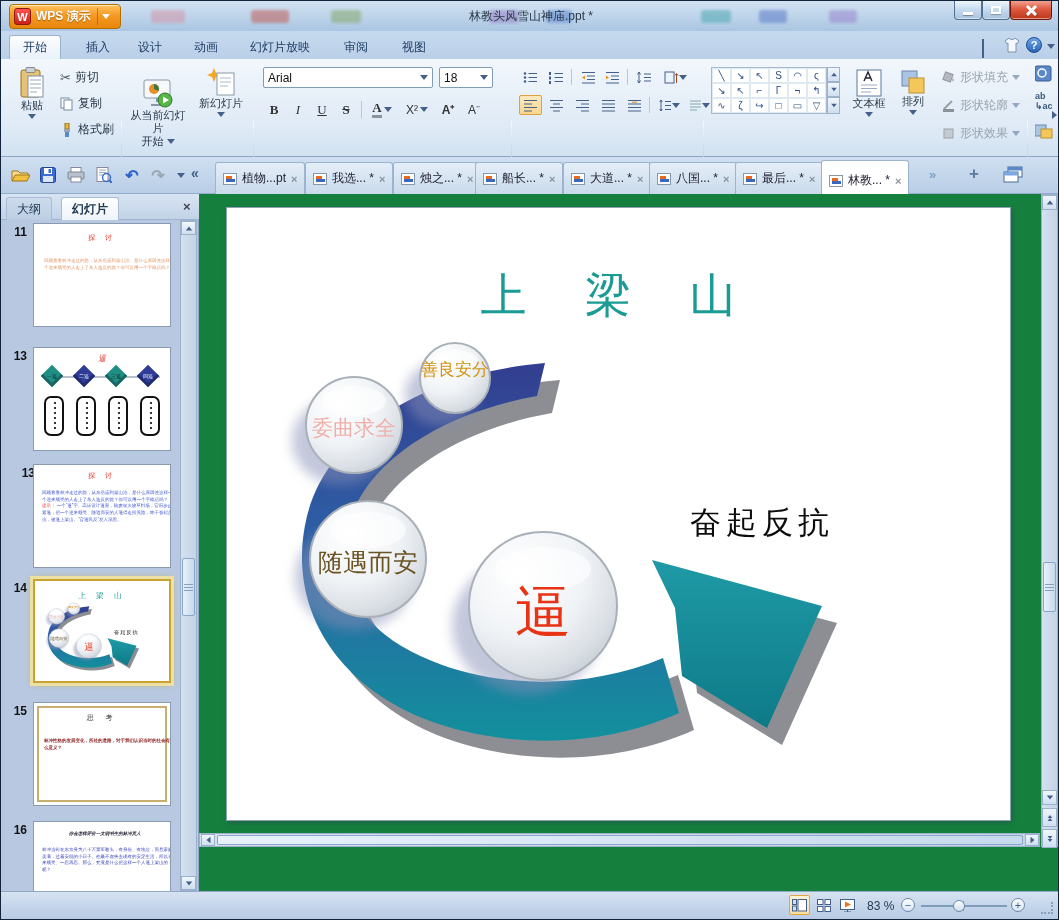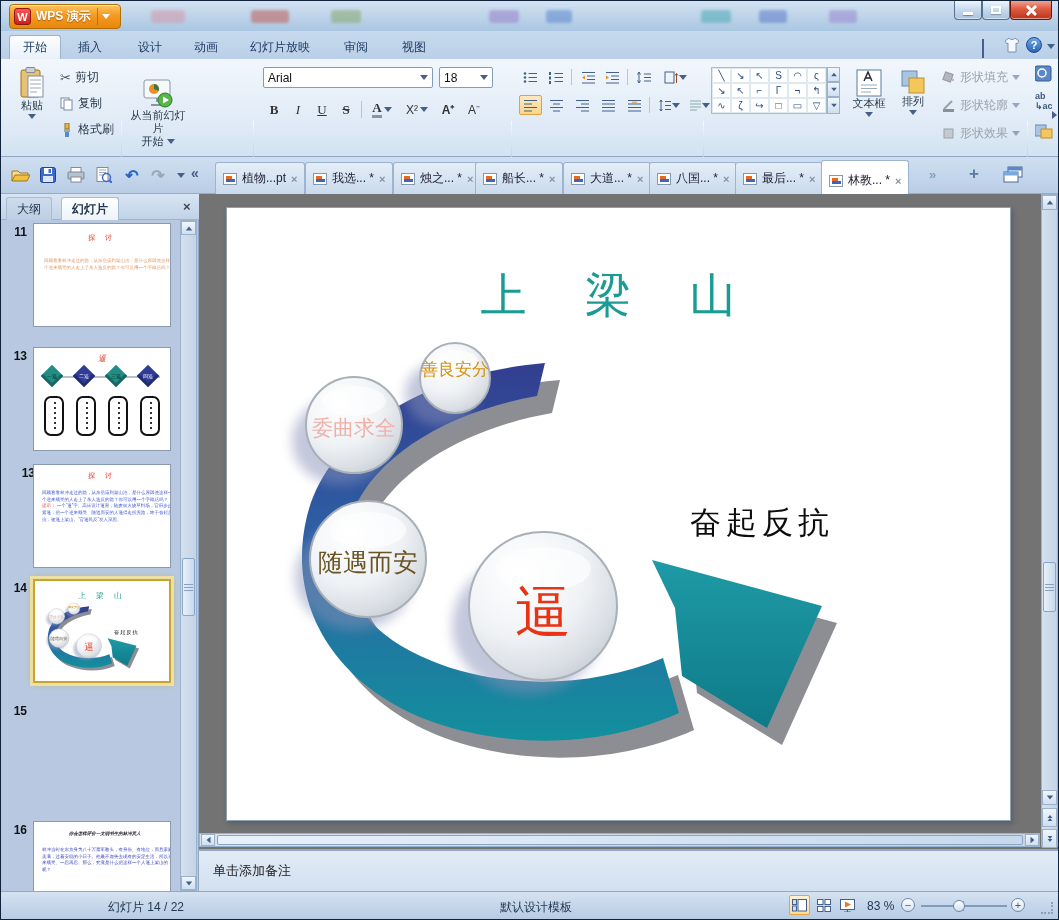--- a/index.html
+++ b/index.html
@@ -87,21 +87,21 @@
   .sthumb{background:linear-gradient(90deg,#e8f1fa,#c6d9ec);border:1px solid #8aa6c6;border-radius:2px;cursor:grab}
   .grip3{display:flex;flex-direction:column;gap:2px;align-items:center;justify-content:center;height:100%}
   .grip3 i{display:block;width:9px;height:1px;background:#8aa0bc}
   .diamond{width:16px;height:16px;transform:rotate(45deg);box-shadow:inset -3px -3px 0 rgba(0,0,20,.28);position:absolute}
   .dlabel{transform:rotate(-45deg);font-size:5px;color:#111;display:flex;align-items:center;justify-content:center;width:16px;height:16px}
   .obox{position:absolute;width:20px;height:40px;border:2px solid #111;border-radius:7px;background:#fff}
   .obox::before{content:"";position:absolute;left:8px;top:4px;bottom:4px;width:2px;
      background:repeating-linear-gradient(#333 0 2px,transparent 2px 5px)}
 
   
-  .main{left:198px;top:193px;width:861px;height:697px;background:#737373}
+  .main{left:198px;top:193px;width:861px;height:697px;background:#15803d}
   .canvas{left:27px;top:13px;width:785px;height:614px;background:#fff;border:1px solid #8fa0b4;box-shadow:2px 3px 5px rgba(40,60,90,.35)}
   .notes{left:0px;top:655px;width:861px;height:42px;background:linear-gradient(#e2ebf6,#d2e0f0);border-top:2px solid #8fa8c6;display:flex;align-items:center;padding-left:14px;font-size:13px;color:#222}
 
   
   .statusbar{left:0;top:890px;width:1059px;height:28px;background:linear-gradient(#d5e2f1,#b7cbe4);border-top:1px solid #8fa8c6;font-size:12px;color:#223a52}
   .vbtn{top:3px;width:21px;height:20px;display:flex;align-items:center;justify-content:center;border:1px solid transparent;border-radius:2px;cursor:pointer}
   .vbtn.sel{border-color:#e8a33d;background:linear-gradient(#fdf3da,#f8ddA0)}
   .zcirc{top:6px;width:14px;height:14px;border-radius:50%;border:1px solid #6b88a8;background:linear-gradient(#fdfeff,#d8e5f2);
      display:flex;align-items:center;justify-content:center;font-size:11px;color:#44608a;cursor:pointer;line-height:0}
   .bottomedge{left:0;top:918px;width:1059px;height:2px;background:#05070c}
@@ -119,34 +119,35 @@
     <div class="a ghost" style="left:545px;top:9px;width:26px;height:13px;background:#4878c8"></div>
     <div class="a ghost" style="left:700px;top:9px;width:30px;height:13px;background:#38a0a8"></div>
     <div class="a ghost" style="left:758px;top:9px;width:28px;height:13px;background:#4868c0"></div>
     <div class="a ghost" style="left:828px;top:9px;width:28px;height:13px;background:#9078c8"></div>
     <div class="a wps-btn">
       <span class="wps-logo">W</span>
       <span class="wps-btn-label">WPS 演示</span>
       <span class="wps-sep"></span>
       <span class="tri down"></span>
     </div>
+    <div class="a win-title">林教头风雪山神庙.ppt *</div>
     <div class="a wbtn" style="left:953px;width:28px">
         <span class="gl-min"></span>
       </div>
     <div class="a wbtn" style="left:981px;width:28px">
         <span class="gl-max"></span>
       </div>
     <div class="a wbtn close" style="left:1009px;width:42px">
         <span class="gl-x"></span>
       </div>
   </div>
 
   <div class="a tabrow">
     <div class="a rtab active" style="left:8px">开始</div>
-    <div class="a rtab" style="left:64px">插入</div>
+    <div class="a rtab" style="left:72px">插入</div>
     <div class="a rtab" style="left:124px">设计</div>
     <div class="a rtab" style="left:180px">动画</div>
     <div class="a rtab" style="left:236px">幻灯片放映</div>
     <div class="a rtab" style="left:330px">审阅</div>
     <div class="a rtab" style="left:388px">视图</div>
     <div class="a" style="left:981px;top:10px"><span class="chev-up"></span></div>
     <div class="a" style="left:1002px;top:6px">
       <svg width="18" height="16" viewBox="0 0 18 16">
           <path d="M6 1 L2 4 L4 7 L5 6 L5 15 L13 15 L13 6 L14 7 L16 4 L12 1 C11 3 7 3 6 1 Z" fill="#f4f8fc" stroke="#7a92ac"></path>
         </svg>
@@ -198,20 +199,29 @@
           <path d="M12 10 L12 5 A5 5 0 0 1 16.5 12 Z" fill="#3a7840"></path>
         <path d="M15 19 v4 M9 26 h12" stroke="#8898a8" stroke-width="2"></path>
         <circle cx="23" cy="21" r="7" fill="#58b548" stroke="#2e7a28"></circle>
           <path d="M21 17.5 L27 21 L21 24.5 Z" fill="#fff"></path>
       </svg>
       <span class="btxt">从当前幻灯片</span>
       <span class="btxt" style="display:flex;align-items:center;gap:3px">
         <span>开始</span>
           <span class="tri b-down"></span>
       </span>
+    </div>
+    <div class="a bigbtn" style="left:192px;top:4px;width:56px;height:86px">
+      <svg width="30" height="30" viewBox="0 0 30 30">
+        <polygon points="8,1 10,6 15,8 10,10 8,15 6,10 1,8 6,6" fill="#f5a623"></polygon>
+        <rect x="11" y="6" width="17" height="22" fill="#fff" stroke="#8898a8"></rect>
+        <path d="M14 11h11M14 15h11M14 19h8" stroke="#aab8c6"></path>
+      </svg>
+      <span class="btxt">新幻灯片</span>
+      <span class="tri b-down" style="margin-top:2px"></span>
     </div>
     <div class="a glabel" style="left:122px;width:128px">幻灯片</div>
     <div class="a gsep" style="left:252px"></div>
 
     <div class="a combo" style="left:262px;top:8px;width:170px">
       <span>Arial</span>
         <span class="tri b-down"></span>
     </div>
     <div class="a combo" style="left:438px;top:8px;width:54px">
       <span>18</span>
@@ -581,23 +591,20 @@
     <div class="a hscroll" style="left:0;top:639px;width:841px;height:14px">
       <div class="a sarrow" style="left:1px;top:0;width:14px;height:12px">
           <span class="tri b-left" style="transform:scale(.8)"></span>
         </div>
       <div class="a sthumb" style="left:17px;top:1px;width:806px;height:10px"></div>
       <div class="a sarrow" style="left:825px;top:0;width:14px;height:12px">
           <span class="tri b-right" style="transform:scale(.8)"></span>
         </div>
     </div>
 
-    <div class="a notes">
-      <span>单击添加备注</span>
-    </div>
   </div>
 
   <div class="a sidebar">
     <div class="a sb-head">
       <div class="a sb-tab" style="left:5px">大纲</div>
       <div class="a sb-tab active" style="left:60px">幻灯片</div>
       <div class="a" style="left:182px;top:5px;font-size:13px;color:#445;font-weight:bold;cursor:pointer">×</div>
     </div>
 
     <div class="a snum" style="left:2px;top:31px">11</div>
@@ -639,20 +646,25 @@
     </div>
 
     <div class="a snum" style="left:2px;top:387px">14</div>
     <div class="a thumb sel" style="top:385px">
       <svg viewBox="0 0 785 614" width="134" height="100" preserveAspectRatio="none">
           <use href="#slideArt"></use>
         </svg>
     </div>
 
     <div class="a snum" style="left:2px;top:510px">15</div>
+    <div class="a thumb" style="top:508px">
+      <div style="position:absolute;inset:3px;border:2px solid #c8ae6e"></div>
+      <div class="thumb-title" style="margin-top:10px;font-size:7px;letter-spacing:5px;color:#333">思 考</div>
+      <div class="tiny" style="margin:14px 0 0 10px;color:#8b1a1a;font-weight:bold">林冲性格的发展变化，所处的道路，对于我们认识当时的社会有什么意义？</div>
+    </div>
 
     <div class="a snum" style="left:2px;top:629px">16</div>
     <div class="a thumb" style="top:627px">
       <div class="tiny thumb-title" style="margin:8px 0 0 4px;font-style:italic;font-weight:bold;color:#223">你会怎样评价一文弱书生的林冲其人</div>
       <div class="tiny" style="margin:2px 0 0 8px;color:#3a46b8">林冲当时在东京身为八十万禁军教头，有身份、有地位，而且家庭美满，过着安稳的小日子。他最不愿失去现有的安定生活，所以逆来顺受、一忍再忍。那么，究竟是什么把这样一个人逼上梁山的呢？</div>
     </div>
 
     <div class="a vscroll" style="left:179px;top:26px;width:17px;height:671px">
       <div class="a sarrow" style="left:0;top:0;width:15px;height:14px">
           <span class="tri b-up" style="transform:scale(.8)"></span>
@@ -665,23 +677,21 @@
           </div>
         </div>
       <div class="a sarrow" style="left:0;top:655px;width:15px;height:14px">
           <span class="tri b-down" style="transform:scale(.8)"></span>
         </div>
     </div>
   </div>
   <div class="a" style="left:196px;top:193px;width:3px;height:697px;cursor:col-resize"></div>
 
   <div class="a statusbar">
-    <div class="a" style="left:0;top:7px;width:290px;text-align:center">幻灯片 14 / 22</div>
-
-    <div class="a" style="left:290px;top:7px;width:490px;text-align:center">默认设计模板</div>
+
 
     <div class="a vbtn sel" style="left:788px">
       <svg width="15" height="13">
           <rect x="0.5" y="0.5" width="4" height="5" fill="#cfe0f2" stroke="#44608a"></rect>
           <rect x="0.5" y="7" width="4" height="5" fill="#cfe0f2" stroke="#44608a"></rect>
           <rect x="6" y="0.5" width="8.5" height="11.5" fill="#fff" stroke="#44608a"></rect>
         </svg>
     </div>
     <div class="a vbtn" style="left:812px">
       <svg width="14" height="13">

